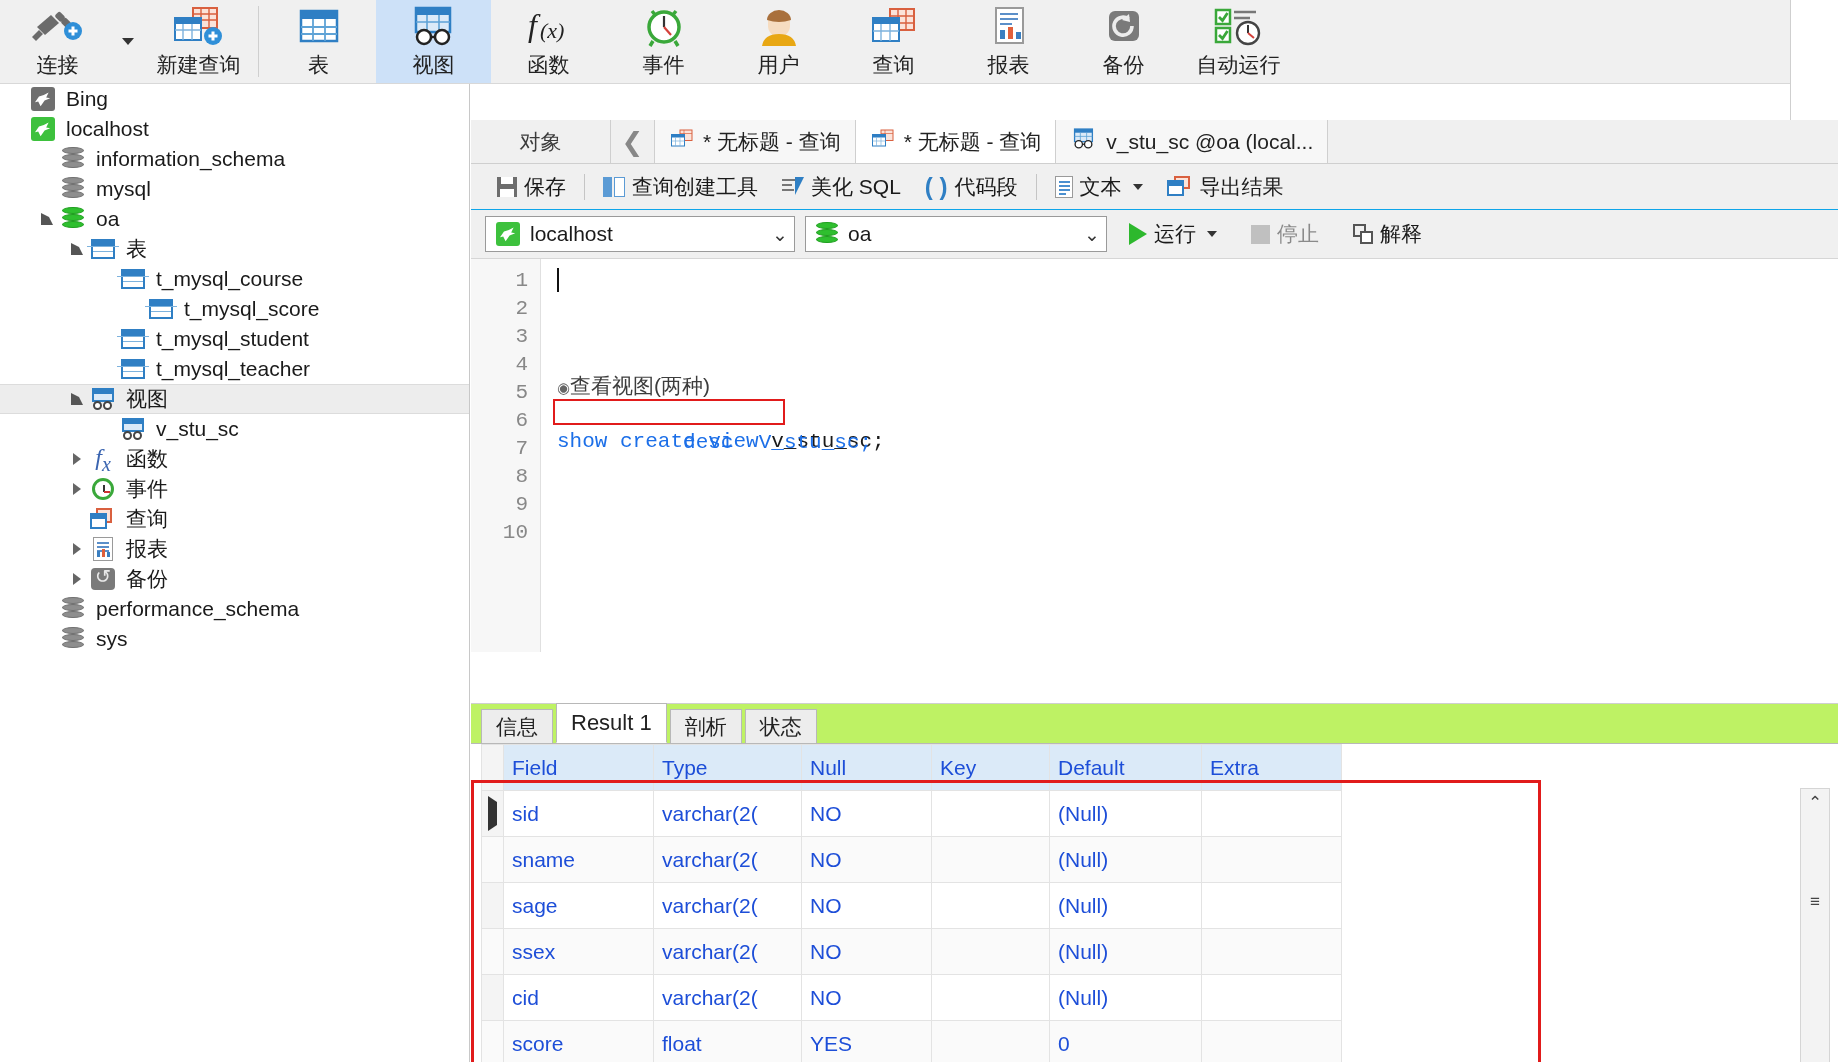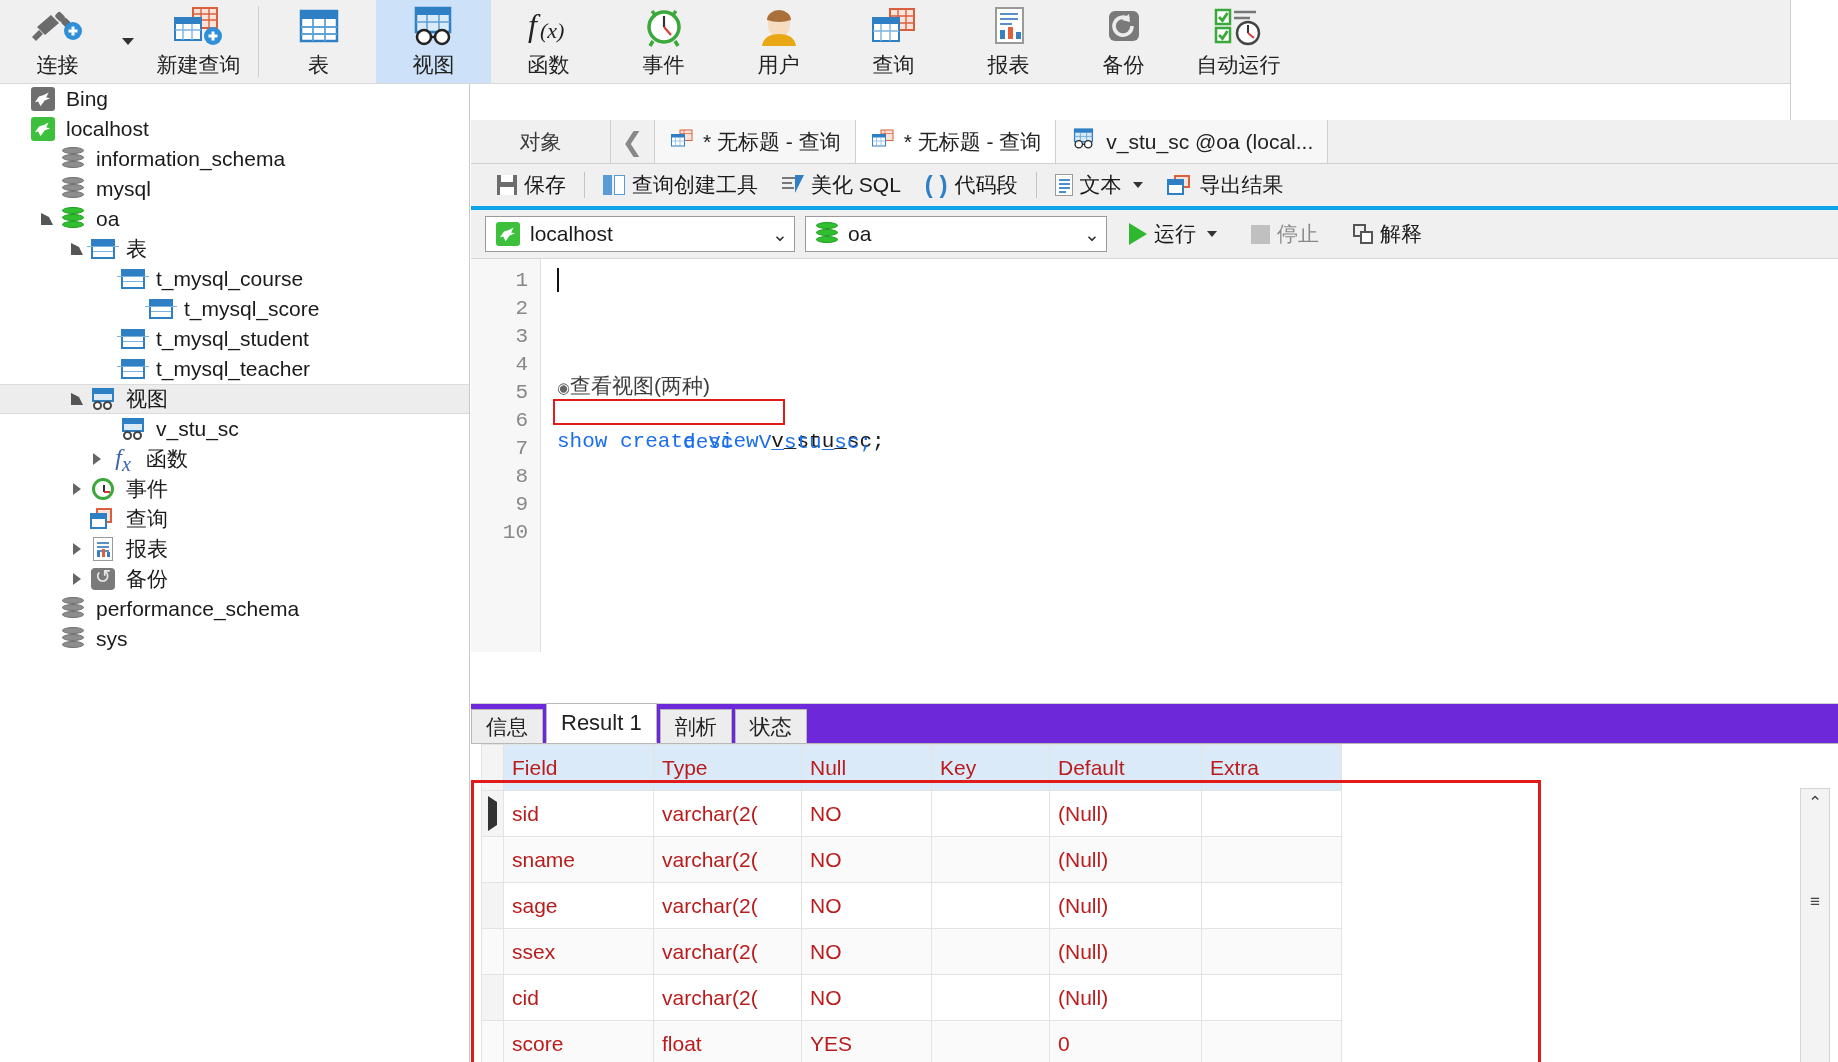--- a/index.html
+++ b/index.html
@@ -213,21 +213,21 @@
     white-space: nowrap;
   }
   .ts-tab.active { background: #ffffff; }
   .ts-tab .t-ico { flex: none; }
 
   
   .qbar {
     height: 46px; background: #f0f0f0;
     display: flex; align-items: center;
     padding-left: 14px; gap: 0px;
-    border-bottom: 4px solid #0ea5e9;
+    border-bottom: 1px solid #0ea5e9;
   }
   .qb-btn {
     display:flex; align-items:center; gap:7px;
     padding: 0 12px; height: 38px;
     font-size: 21px; color: #1a1a1a; white-space: nowrap;
   }
   .qb-sep { width:1px; height:26px; background:#c5c5c5; margin: 0 6px; }
   .ic-save { width:20px;height:20px;background:#6d6d6d;position:relative;display:inline-block;}
   .ic-save::before{content:"";position:absolute;left:4px;top:0;width:12px;height:7px;background:#fff;}
   .ic-save::after{content:"";position:absolute;left:3px;bottom:0;width:14px;height:8px;background:#fff;}
@@ -304,21 +304,21 @@
   }
 
   
   .results {
     position: absolute; left: 0; bottom: 0;
     width: 1367px; height: 395px;
     background:#fff; border-top:1px solid #cfcfcf;
   }
   .rtabs {
     display:flex; align-items:flex-end; height: 40px;
-    background:#6d28d9;
+    padding-left: 10px; background:#bef264;
     border-bottom: 1px solid #b8b8b8;
   }
   .rtab {
     height: 34px; padding: 0 14px;
     display:flex;align-items:center;
     font-size:21px; color:#222;
     background:#ededed; border:1px solid #b8b8b8; border-bottom:none;
     margin-right: 3px;
   }
   .rtab.active {
@@ -332,21 +332,21 @@
   table.grid {
     border-collapse: collapse;
     table-layout: fixed;
     font-size: 21px;
     width: 730px;
     margin-left: 10px;
   }
   table.grid th, table.grid td {
     border: 1px solid #e3e3e3;
     height: 46px; padding: 0 8px;
-    text-align: left; font-weight: normal; color:#b91c1c;
+    text-align: left; font-weight: normal; color:#1d4ed8;
     overflow: hidden; white-space: nowrap;
   }
   table.grid th { background:#dbeaf8; }
   table.grid th.rowhdr, table.grid td.rowhdr {
     width: 22px; background:#f4f4f4; padding:0; text-align:center;
   }
   table.grid tr.alt td { background:#fafafa; }
   td.nullv { color:#b5b5c4; }
   .row-marker {
     width:0;height:0;border-left:9px solid #333;
@@ -653,21 +653,21 @@
           <span class="tw"></span>
           <span class="tico">
             <span class="ic-view">
               <i class="vt"></i>
               <i class="vg1"></i>
               <i class="vg2"></i>
             </span>
           </span>
           <span class="tlabel">v_stu_sc</span>
         </div>
-        <div class="tree-row" style="padding-left: 86px;">
+        <div class="tree-row" style="padding-left: 66px;">
           <span class="tw">
             <i class="exp-closed"></i>
           </span>
           <span class="tico">
             <span class="ic-fx">f<sub>x</sub></span>
           </span>
           <span class="tlabel">函数</span>
         </div>
         <div class="tree-row" style="padding-left: 66px;">
           <span class="tw">

